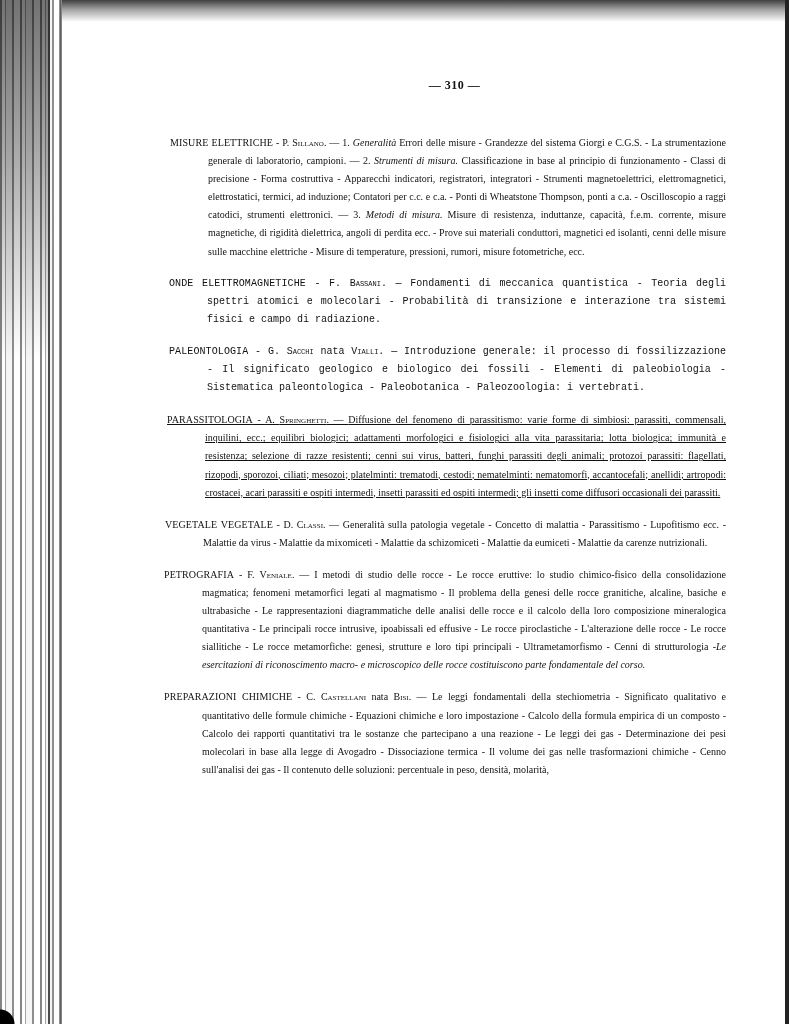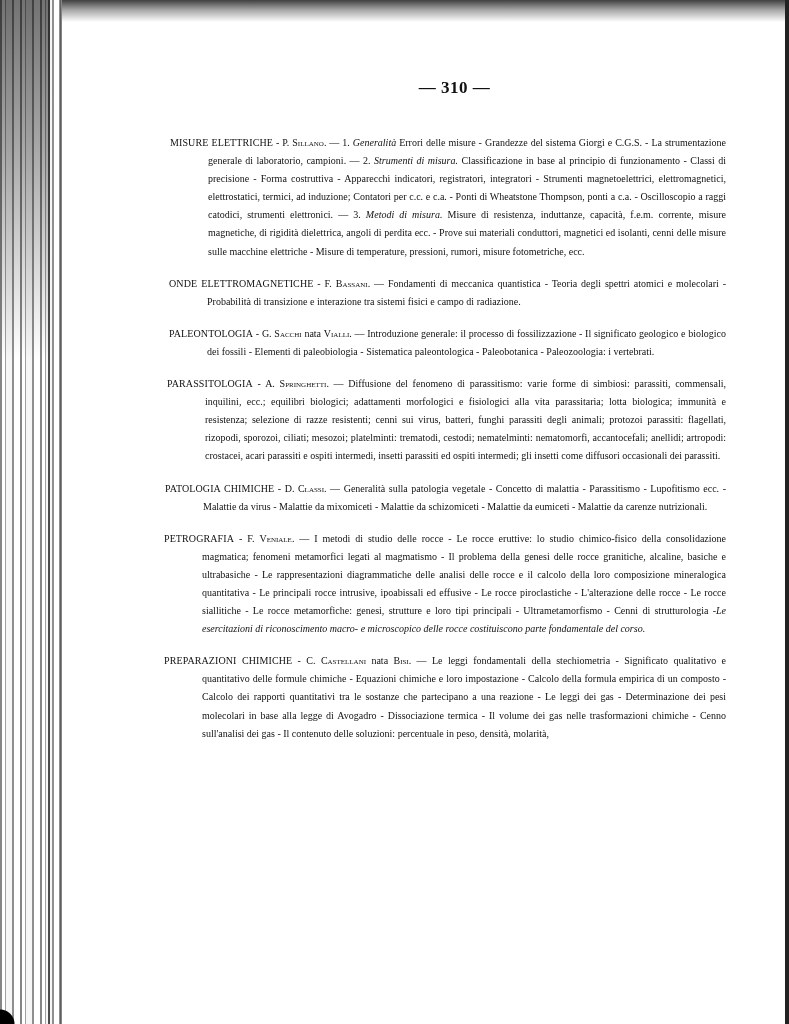--- a/index.html
+++ b/index.html
@@ -62,43 +62,43 @@
       width: 16px; height: 16px;
       background: radial-gradient(circle at 0 100%, #000 0 14px, transparent 15px);
     }
 
     .page-number {
       position: absolute;
       top: 78px;
       left: 0;
       width: 100%;
       text-align: center;
-      font-size: 17px;
+      font-size: 12px;
       font-weight: bold;
       letter-spacing: 0.5px;
       padding-left: 120px;
       box-sizing: border-box;
     }
 
     .content {
       position: absolute;
       top: 134px;
       left: 170px;
       width: 556px;
       font-size: 10px;
       line-height: 18.1px;
       text-align: justify;
     }
     .entry {
       margin: 0 0 14px 0;
       padding-left: 38px;
       text-indent: -38px;
     }
-    .entry.shift1 { margin-left: -1px; }
-    .entry.shift2 { margin-left: -3px; }
+    .entry.shift1 { margin-left: -1px; font-family: Liberation Mono, monospace; }
+    .entry.shift2 { margin-left: -3px; text-decoration: underline; }
     .entry.shift3 { margin-left: -5px; }
     .entry.shift4 { margin-left: -6px; font-family: Liberation Serif, serif; }
     .subject {
       font-weight: normal;
       letter-spacing: 0.1px;
     }
     .author {
       font-variant: small-caps;
     }
     .italic {
@@ -116,16 +116,16 @@
 <div class="scan-right-edge"></div>
 <div class="scan-corner"></div>
 
 <div class="page-number">— 310 —</div>
 
 <div class="content">
   <p class="entry"><span class="subject">MISURE ELETTRICHE</span><span> - </span><span>P. </span><span class="author">Sillano</span><span>. — </span><span>1. </span><span class="italic">Generalità</span><span> Errori delle misure - Grandezze del sistema Giorgi e C.G.S. - La strumentazione generale di laboratorio, campioni. — 2. </span><span class="italic">Strumenti di misura.</span><span> Classificazione in base al principio di funzionamento - Classi di precisione - Forma costruttiva - Apparecchi indicatori, registratori, integratori - Strumenti magnetoelettrici, elettromagnetici, elettrostatici, termici, ad induzione; Contatori per c.c. e c.a. - Ponti di Wheatstone Thompson, ponti a c.a. - Oscilloscopio a raggi catodici, strumenti elettronici. — 3. </span><span class="italic">Metodi di misura.</span><span> Misure di resistenza, induttanze, capacità, f.e.m. corrente, misure magnetiche, di rigidità dielettrica, angoli di perdita ecc. - Prove sui materiali conduttori, magnetici ed isolanti, cenni delle misure sulle macchine elettriche - Misure di temperature, pressioni, rumori, misure fotometriche, ecc.</span></p>
   <p class="entry shift1"><span class="subject">ONDE ELETTROMAGNETICHE</span><span> - </span><span>F. </span><span class="author">Bassani</span><span>. — </span><span>Fondamenti di meccanica quantistica - Teoria degli spettri atomici e molecolari - Probabilità di transizione e interazione tra sistemi fisici e campo di radiazione.</span></p>
   <p class="entry shift1"><span class="subject">PALEONTOLOGIA</span><span> - </span><span>G. </span><span class="author">Sacchi</span><span> nata </span><span class="author">Vialli</span><span>. — </span><span>Introduzione generale: il processo di fossilizzazione - Il significato geologico e biologico dei fossili - Elementi di paleobiologia - Sistematica paleontologica - Paleobotanica - Paleozoologia: i vertebrati.</span></p>
   <p class="entry shift2"><span class="subject">PARASSITOLOGIA</span><span> - </span><span>A. </span><span class="author">Springhetti</span><span>. — </span><span>Diffusione del fenomeno di parassitismo: varie forme di simbiosi: parassiti, commensali, inquilini, ecc.; equilibri biologici; adattamenti morfologici e fisiologici alla vita parassitaria; lotta biologica; immunità e resistenza; selezione di razze resistenti; cenni sui virus, batteri, funghi parassiti degli animali; protozoi parassiti: flagellati, rizopodi, sporozoi, ciliati; mesozoi; platelminti: trematodi, cestodi; nematelminti: nematomorfi, accantocefali; anellidi; artropodi: crostacei, acari parassiti e ospiti intermedi, insetti parassiti ed ospiti intermedi; gli insetti come diffusori occasionali dei parassiti.</span></p>
-  <p class="entry shift3"><span class="subject">PATOLOGIA CHIMICHE</span><span> - </span><span>D. </span><span class="author">Classi</span><span>. — </span><span>Generalità sulla patologia vegetale - Concetto di malattia - Parassitismo - Lupofitismo ecc. - Malattie da virus - Malattie da mixomiceti - Malattie da schizomiceti - Malattie da eumiceti - Malattie da carenze nutrizionali.</span></p>
+  <p class="entry shift3"><span class="subject">VEGETALE VEGETALE</span><span> - </span><span>D. </span><span class="author">Classi</span><span>. — </span><span>Generalità sulla patologia vegetale - Concetto di malattia - Parassitismo - Lupofitismo ecc. - Malattie da virus - Malattie da mixomiceti - Malattie da schizomiceti - Malattie da eumiceti - Malattie da carenze nutrizionali.</span></p>
   <p class="entry shift4"><span class="subject">PETROGRAFIA</span><span> - </span><span>F. </span><span class="author">Veniale</span><span>. — </span><span>I metodi di studio delle rocce - Le rocce eruttive: lo studio chimico-fisico della consolidazione magmatica; fenomeni metamorfici legati al magmatismo - Il problema della genesi delle rocce granitiche, alcaline, basiche e ultrabasiche - Le rappresentazioni diagrammatiche delle analisi delle rocce e il calcolo della loro composizione mineralogica quantitativa - Le principali rocce intrusive, ipoabissali ed effusive - Le rocce piroclastiche - L'alterazione delle rocce - Le rocce siallitiche - Le rocce metamorfiche: genesi, strutture e loro tipi principali - Ultrametamorfismo - Cenni di strutturologia -</span><span class="italic">Le esercitazioni di riconoscimento macro- e microscopico delle rocce costituiscono parte fondamentale del corso.</span></p>
   <p class="entry shift4"><span class="subject">PREPARAZIONI CHIMICHE</span><span> - </span><span>C. </span><span class="author">Castellani</span><span> nata </span><span class="author">Bisi</span><span>. — </span><span>Le leggi fondamentali della stechiometria - Significato qualitativo e quantitativo delle formule chimiche - Equazioni chimiche e loro impostazione - Calcolo della formula empirica di un composto - Calcolo dei rapporti quantitativi tra le sostanze che partecipano a una reazione - Le leggi dei gas - Determinazione dei pesi molecolari in base alla legge di Avogadro - Dissociazione termica - Il volume dei gas nelle trasformazioni chimiche - Cenno sull'analisi dei gas - Il contenuto delle soluzioni: percentuale in peso, densità, molarità,</span></p>
 </div>
 
 </body></html>

